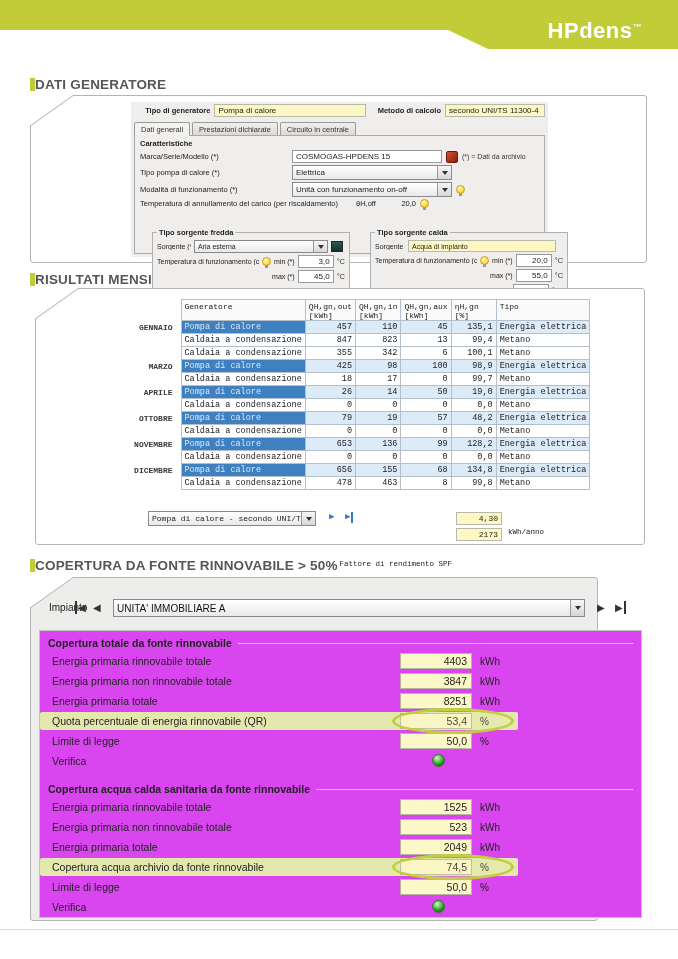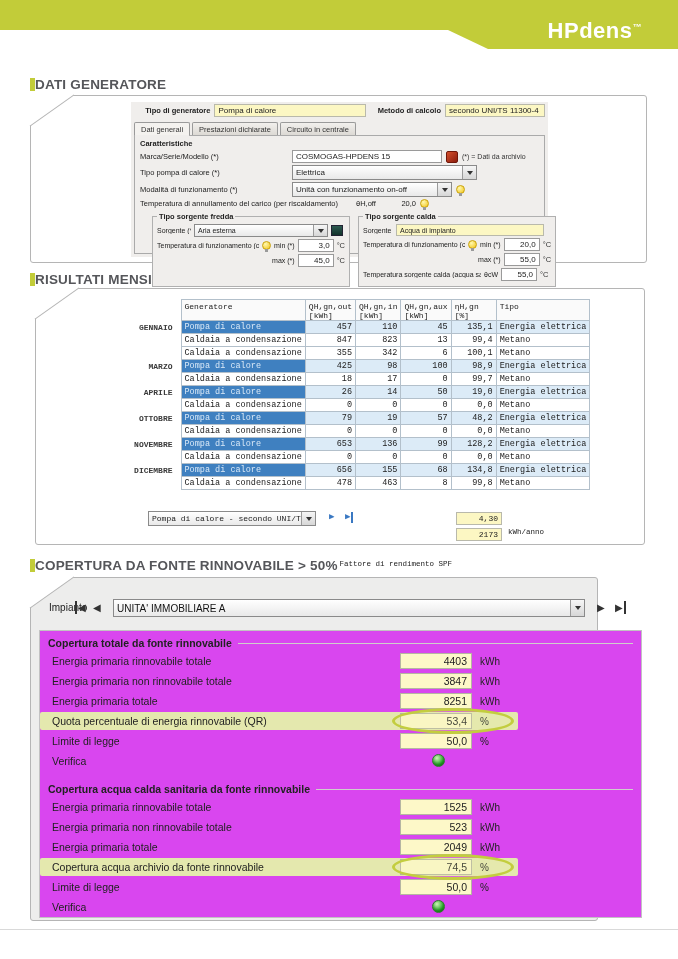--- a/index.html
+++ b/index.html
@@ -73,21 +73,21 @@
   .tab.active::after { content:''; position:absolute; left:0; right:0; bottom:-2px; height:2px; background:#f0eeec; }
   .tabbody { position:absolute; left:3px; top:33px; right:3px; height:119px;
     border:1px solid #aaa; background:#f0eeec; padding:2px 5px; }
   .bold8 { font-weight:bold; font-size:7.5px; margin:1px 0 2px; }
   .fr { display:flex; align-items:center; gap:4px; margin:2px 0; }
   .flab { width:148px; flex:none; font-size:7.5px; white-space:nowrap; overflow:hidden; }
   .flab.wide { width:212px; }
   .sym { font-size:7.5px; width:26px; }
   .val20 { width:30px; text-align:right; font-size:7.5px; }
   .note { font-size:7px; color:#333; white-space:nowrap; }
-  .gbrow { display:flex; gap:8px; margin-top:4px;padding-left:12px; }
+  .gbrow { display:flex; gap:20px; margin-top:20px;padding-left:12px; }
   .gbox { border:1px solid #b0b0b0; padding:1px 4px 3px; background:#f0eeec; }
   .gbox legend { font-weight:bold; font-size:7.5px; padding:0 2px; }
   .gr { display:flex; align-items:center; gap:3px; margin:2px 0; font-size:7px; white-space:nowrap; }
   .gr .lab { overflow:hidden; }
   .gr.right { justify-content:flex-end; }
   .f36 { width:36px; flex:none; }
   
   .mtab { position:absolute; left:85px; top:10px; border-collapse:collapse; font-size:8.5px; }
   .mtab th, .mtab td { border:1px solid #b3c0cb; padding:0 3px; height:13px; white-space:nowrap; overflow:hidden; }
   .mtab thead th { background:#fafafa; font-weight:normal; text-align:left;
@@ -186,21 +186,21 @@
       <div class="fr">
         <span class="flab">Marca/Serie/Modello (*)</span>
         <div class="winput" style="width:150px">
             <span>COSMOGAS-HPDENS 15</span>
           </div>
         <i class="ricon"></i>
         <span class="note">(*) = Dati da archivio</span>
       </div>
       <div class="fr">
         <span class="flab">Tipo pompa di calore (*)</span>
-        <div class="wsel" style="width:185px">
+        <div class="wsel" style="width:160px">
             <span>Elettrica</span>
             <i class="arr"></i>
           </div>
       </div>
       <div class="fr">
         <span class="flab">Modalità di funzionamento (*)</span>
         <div class="wsel" style="width:160px">
             <span>Unità con funzionamento on-off</span>
             <i class="arr"></i>
           </div>

